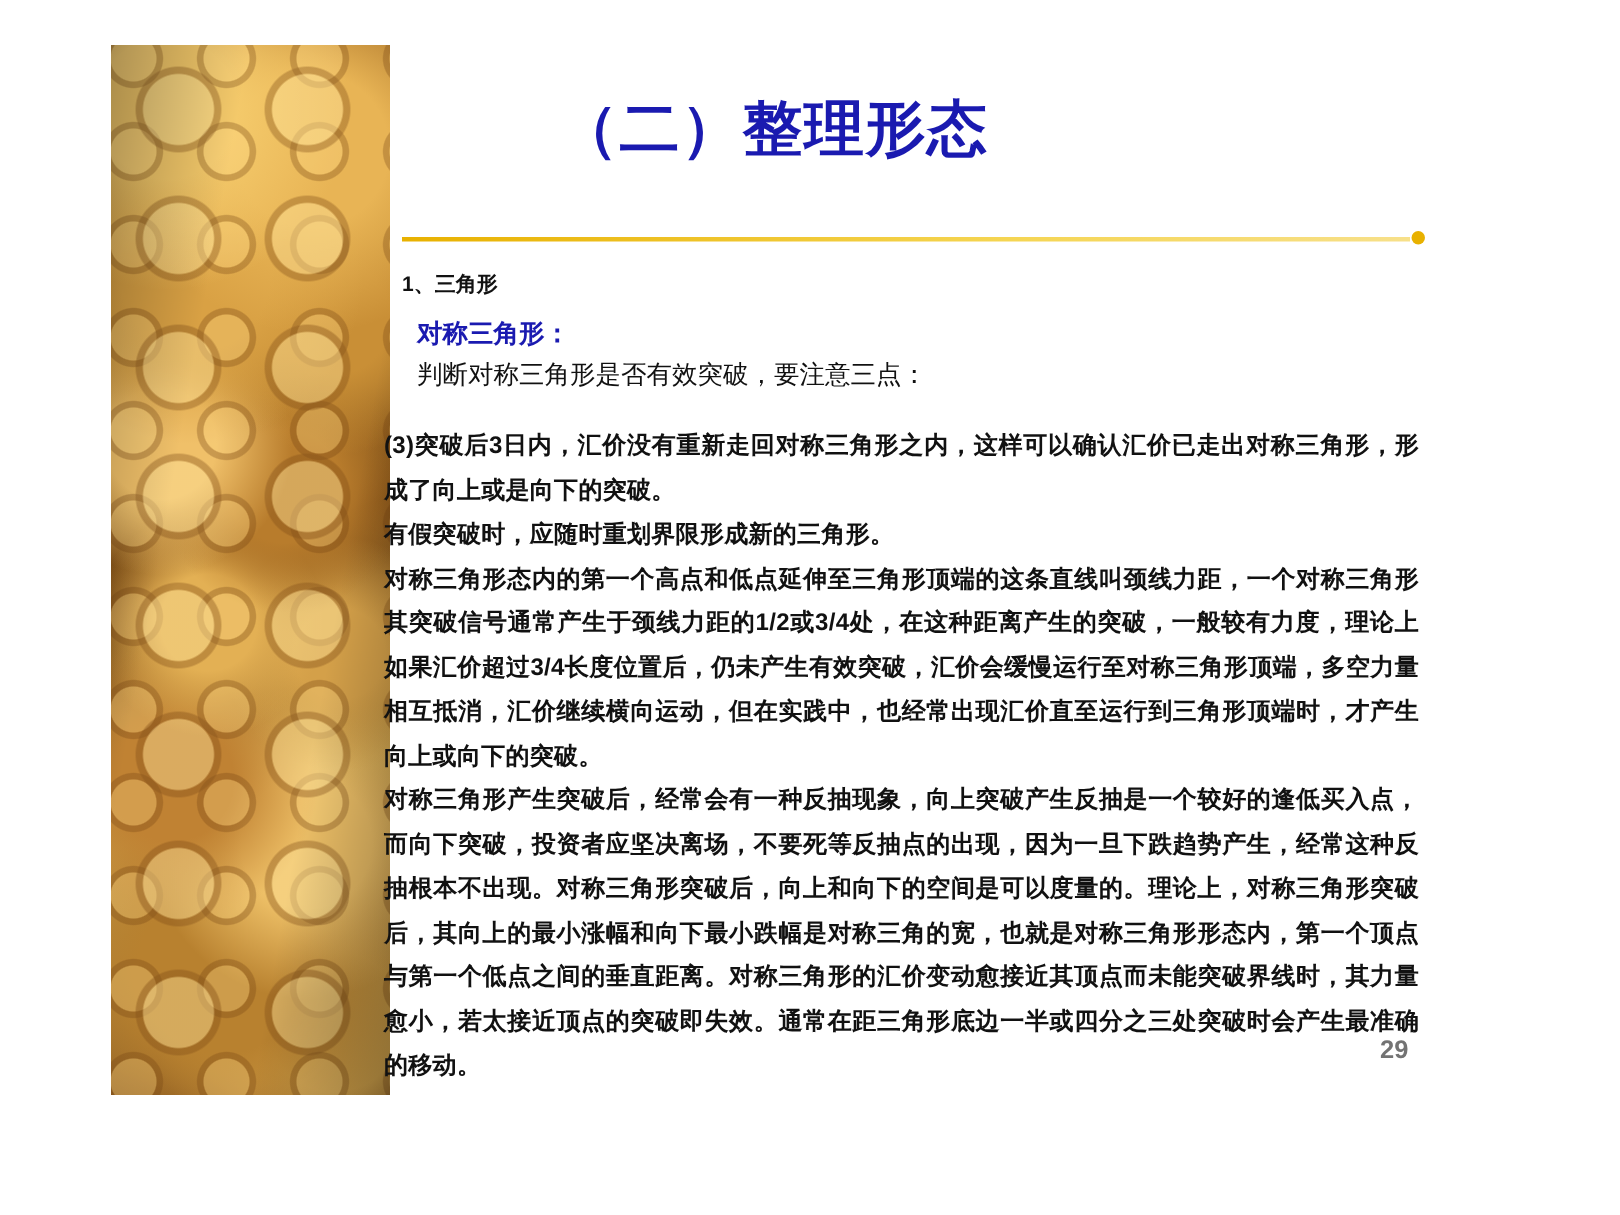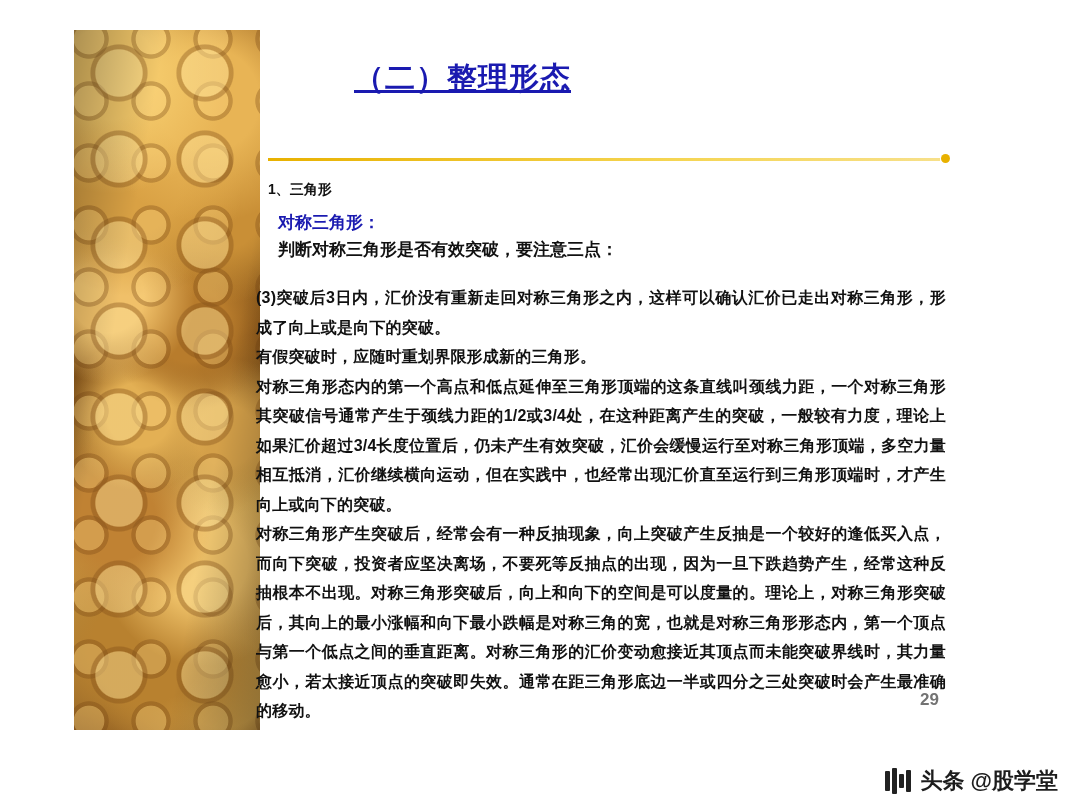--- a/index.html
+++ b/index.html
@@ -64,29 +64,28 @@
   }
   .coin-strip .layer-shade {
     position: absolute;
     inset: 0;
     background: linear-gradient(100deg, rgba(0,0,0,.30) 0%, rgba(0,0,0,0) 30%, rgba(0,0,0,0) 70%, rgba(0,0,0,.34) 100%);
   }
 
   
   .slide-title {
     position: absolute;
-    left: 354px;
+    left: 372px;
     top: 58px;
     font-family: "Liberation Serif", serif;
-    font-size: 30px;
+    font-size: 40px;
     font-weight: bold;
     color: #1a1ab0;
     letter-spacing: 1px;
     white-space: nowrap;
-    text-decoration: underline;
   }
 
   .subtitle {
     position: absolute;
     left: 268px;
     top: 124px;
     font-size: 20px;
     font-weight: bold;
     color: #111111;
     white-space: nowrap;
@@ -128,21 +127,21 @@
     font-weight: bold;
     color: #1a1ab0;
     white-space: nowrap;
   }
 
   .heading-3 {
     position: absolute;
     left: 278px;
     top: 238px;
     font-size: 17px;
-    font-weight: bold;
+    font-weight: normal;
     color: #111111;
     white-space: nowrap;
   }
 
   .body-text {
     position: absolute;
     left: 256px;
     top: 283px;
     width: 690px;
     font-size: 16px;
@@ -210,23 +209,14 @@
   <div class="heading-2">对称三角形：</div>
   <div class="heading-3">判断对称三角形是否有效突破，要注意三点：</div>
 
   <div class="body-text">(3)突破后3日内，汇价没有重新走回对称三角形之内，这样可以确认汇价已走出对称三角形，形成了向上或是向下的突破。
 有假突破时，应随时重划界限形成新的三角形。
 对称三角形态内的第一个高点和低点延伸至三角形顶端的这条直线叫颈线力距，一个对称三角形其突破信号通常产生于颈线力距的1/2或3/4处，在这种距离产生的突破，一般较有力度，理论上如果汇价超过3/4长度位置后，仍未产生有效突破，汇价会缓慢运行至对称三角形顶端，多空力量相互抵消，汇价继续横向运动，但在实践中，也经常出现汇价直至运行到三角形顶端时，才产生向上或向下的突破。
 对称三角形产生突破后，经常会有一种反抽现象，向上突破产生反抽是一个较好的逢低买入点，而向下突破，投资者应坚决离场，不要死等反抽点的出现，因为一旦下跌趋势产生，经常这种反抽根本不出现。对称三角形突破后，向上和向下的空间是可以度量的。理论上，对称三角形突破后，其向上的最小涨幅和向下最小跌幅是对称三角的宽，也就是对称三角形形态内，第一个顶点与第一个低点之间的垂直距离。对称三角形的汇价变动愈接近其顶点而未能突破界线时，其力量愈小，若太接近顶点的突破即失效。通常在距三角形底边一半或四分之三处突破时会产生最准确的移动。</div>
 
   <div class="page-number">29</div>
 
-  <div class="watermark">
-    <div class="wm-icon">
-      <span style="left:0;top:3px;width:5px;height:20px;"></span>
-      <span style="left:7px;top:0;width:5px;height:26px;"></span>
-      <span style="left:14px;top:6px;width:5px;height:14px;"></span>
-      <span style="left:21px;top:2px;width:5px;height:22px;"></span>
-    </div>
-    <div class="watermark-text">头条 @股学堂</div>
-  </div>
 
 </div>
 
 </body></html>

